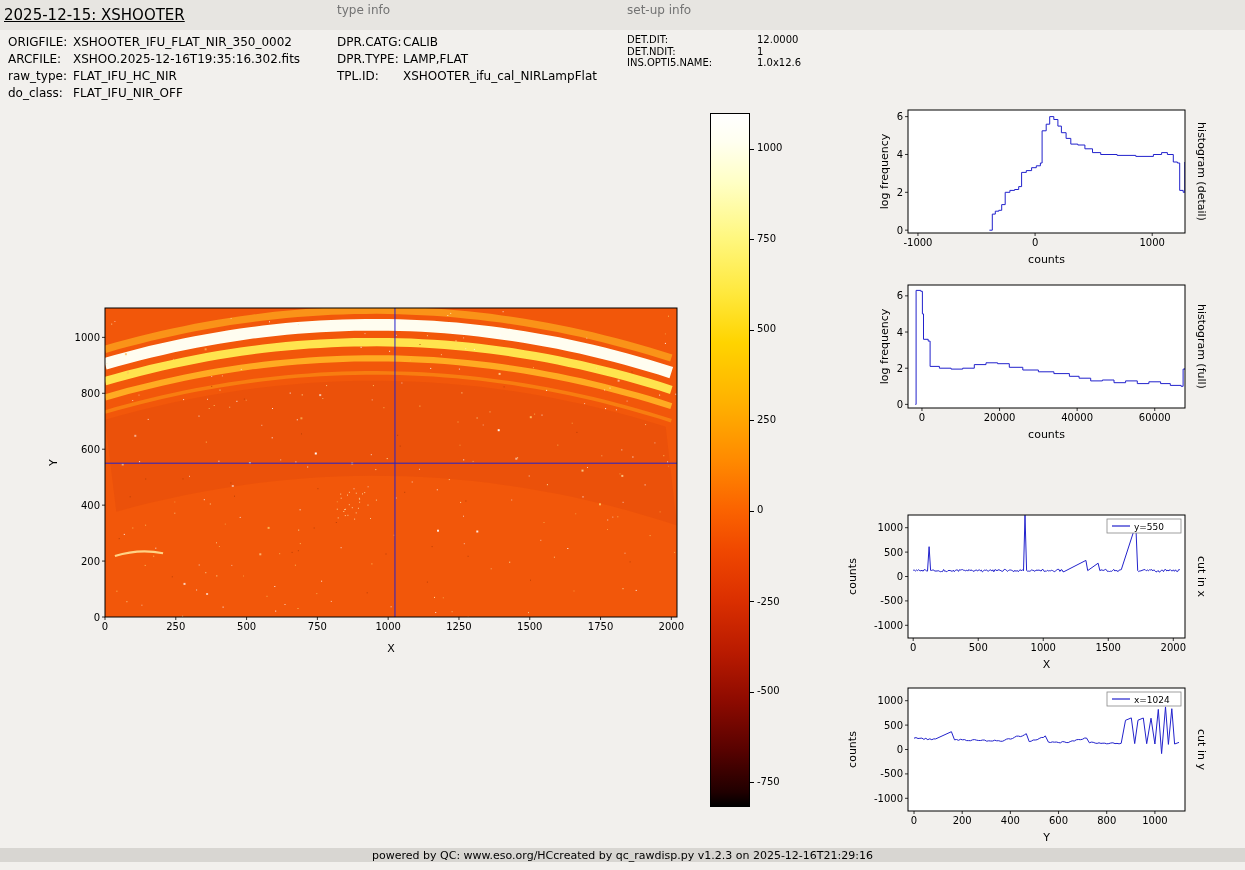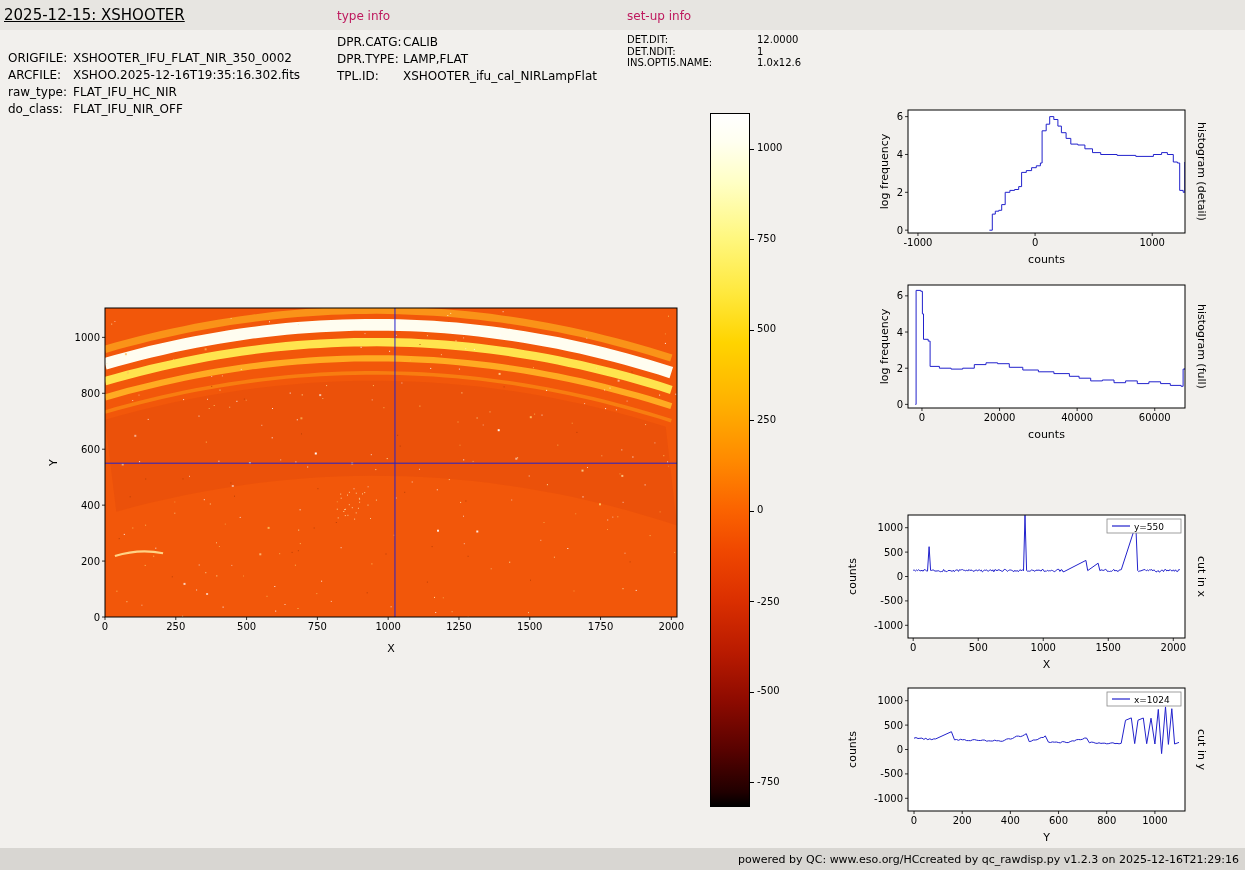--- a/index.html
+++ b/index.html
@@ -1,19 +1,19 @@
 <!DOCTYPE html>
 <html><head>
 <meta charset="utf-8">
 <style>
   html,body{margin:0;padding:0;background:#f2f0ed;font-family:"DejaVu Sans",sans-serif;}
   .page{position:relative;width:1245px;height:870px;background:#f2f0ed;overflow:hidden;color:#000;}
   .header-bar{position:absolute;left:0;top:0;width:100%;height:30px;background:#e7e5e1;}
   .page-title{position:absolute;left:4px;top:6px;font-size:15px;color:#000;text-decoration:underline;}
-  .section-label{position:absolute;top:9px;font-size:12px;color:#be185d;}
+  .section-label{position:absolute;top:3px;font-size:12px;color:#737373;}
   .sl-type{left:337px}
   .sl-setup{left:627px}
   .info-col{position:absolute;font-size:12px;line-height:17px;}
   .info-row{white-space:nowrap;}
   .info-label{display:inline-block;vertical-align:top;}
   #file-info-list .info-label{width:65px;}
   #type-info-list .info-label{width:66px;}
   #setup-info-list{font-size:10px;line-height:11.5px;}
   #setup-info-list .info-label{width:130px;}
   .plot{position:absolute;}
@@ -21,37 +21,37 @@
   #hist-detail{left:840px;top:95px;width:402px;height:185px;}
   #hist-full{left:840px;top:270px;width:402px;height:185px;}
   #cut-x{left:840px;top:500px;width:402px;height:185px;}
   #cut-y{left:840px;top:673px;width:402px;height:185px;}
   #colorbar{position:absolute;left:710px;top:113px;width:38px;height:692px;border:1px solid #000;
     background:linear-gradient(to bottom,#ffffff 0%,#fffff0 4%,#ffffc4 10%,#fff77e 18%,#ffe83c 26%,
       #ffd400 33%,#ffb000 42%,#ff8a00 50%,#fb6400 57%,#f04800 63%,#dc3000 70%,#b81a00 78%,
       #8c0a00 85%,#570200 92%,#200000 98%,#000000 100%);}
   .cb-label{position:absolute;font-size:10px;left:757px;}
   .cb-tickmark{position:absolute;left:750px;width:4px;height:1px;background:#000;}
-  .footer-bar{position:absolute;left:0;top:848px;width:100%;height:22px;background:#d8d6d2;
-    font-size:11px;display:flex;justify-content:flex-end;align-items:center;
+  .footer-bar{position:absolute;left:0;top:848px;width:100%;height:14px;background:#d8d6d2;
+    font-size:11px;display:flex;justify-content:center;align-items:center;
     padding:0 6px;box-sizing:border-box;}
   svg text{font-family:"DejaVu Sans",sans-serif;fill:#000;}
 </style>
 </head>
 <body>
 
 <div class="page">
 
   <div class="header-bar">
     <div class="page-title">2025-12-15: XSHOOTER</div>
     <div class="section-label sl-type">type info</div>
     <div class="section-label sl-setup">set-up info</div>
   </div>
 
-  <div class="info-col" id="file-info-list" style="left:8px;top:34px;margin-top:16px;">
+  <div class="info-col" id="file-info-list" style="left:8px;top:34px;">
       <div class="info-row"><span class="info-label">ORIGFILE:</span><span class="info-value">XSHOOTER_IFU_FLAT_NIR_350_0002</span></div>
       <div class="info-row"><span class="info-label">ARCFILE:</span><span class="info-value">XSHOO.2025-12-16T19:35:16.302.fits</span></div>
       <div class="info-row"><span class="info-label">raw_type:</span><span class="info-value">FLAT_IFU_HC_NIR</span></div>
       <div class="info-row"><span class="info-label">do_class:</span><span class="info-value">FLAT_IFU_NIR_OFF</span></div>
     </div>
   <div class="info-col" id="type-info-list" style="left:337px;top:34px;">
       <div class="info-row"><span class="info-label">DPR.CATG:</span><span class="info-value">CALIB</span></div>
       <div class="info-row"><span class="info-label">DPR.TYPE:</span><span class="info-value">LAMP,FLAT</span></div>
       <div class="info-row"><span class="info-label">TPL.ID:</span><span class="info-value">XSHOOTER_ifu_cal_NIRLampFlat</span></div>
     </div>

